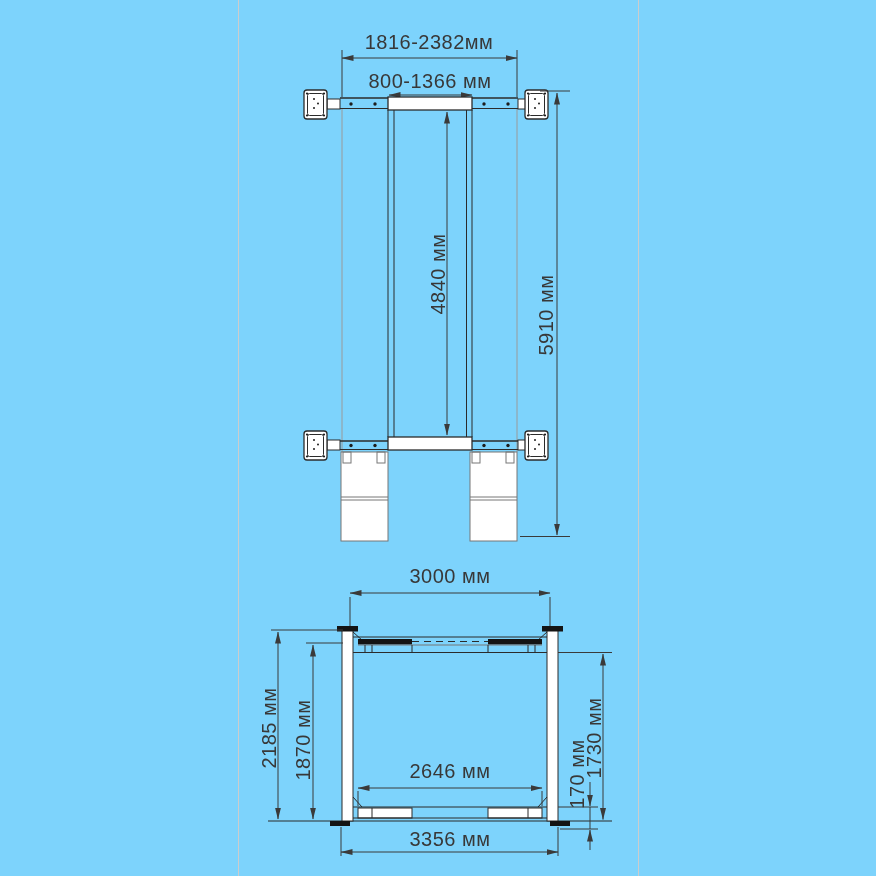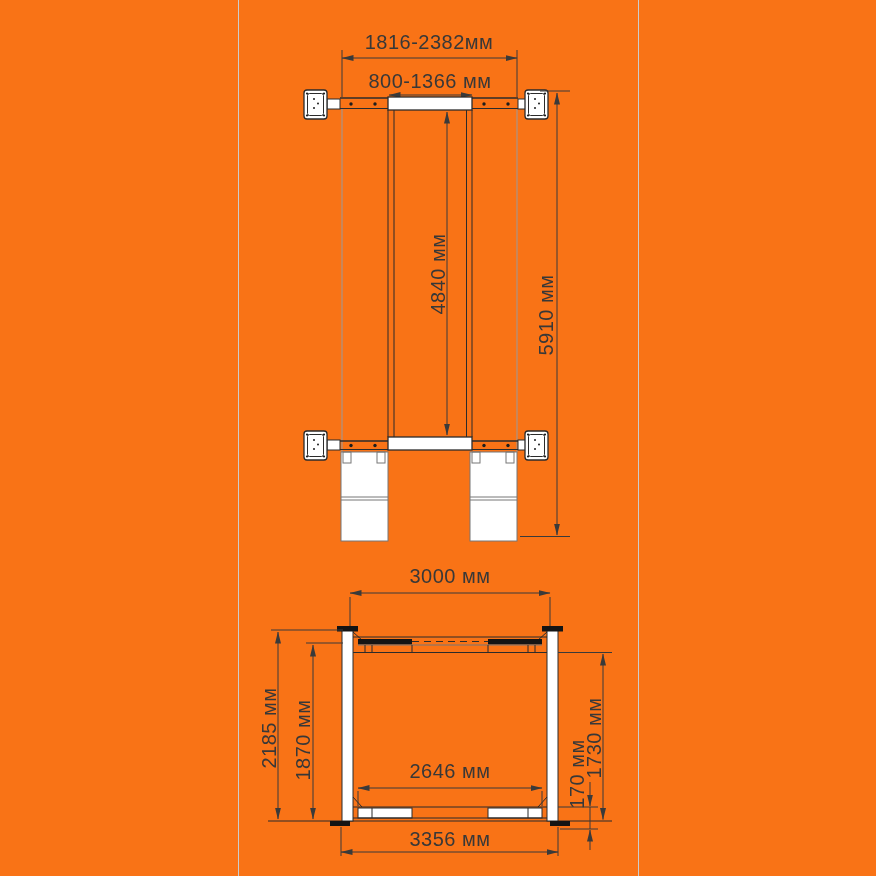--- a/index.html
+++ b/index.html
@@ -1,16 +1,16 @@
 <!DOCTYPE html>
 <html><head>
 <meta charset="utf-8">
 <style>
   html,body{margin:0;padding:0;background:#ffffff;}
-  #stage{position:relative;width:876px;height:876px;background:#f97316;overflow:hidden;}
+  #stage{position:relative;width:876px;height:876px;background:#7dd3fc;overflow:hidden;}
   svg{display:block;}
   svg text{font-family:"Liberation Sans",sans-serif;font-size:20px;fill:#383838;letter-spacing:.5px;}
   .dim{stroke:#3a3a3a;stroke-width:1;fill:none;}
   .thick{stroke:#2b2b2b;stroke-width:1.6;fill:none;}
   .thin{stroke:#2b2b2b;stroke-width:1;fill:none;}
   .edge{stroke:#9a9a9a;stroke-width:1;fill:none;}
   .grey{stroke:#777;stroke-width:1;fill:none;}
   .greyfill{stroke:#777;stroke-width:1;fill:#ffffff;}
   .wfill{fill:#ffffff;stroke:#2b2b2b;stroke-width:1.3;}
   .wthin{fill:#ffffff;stroke:#2b2b2b;stroke-width:1;}

